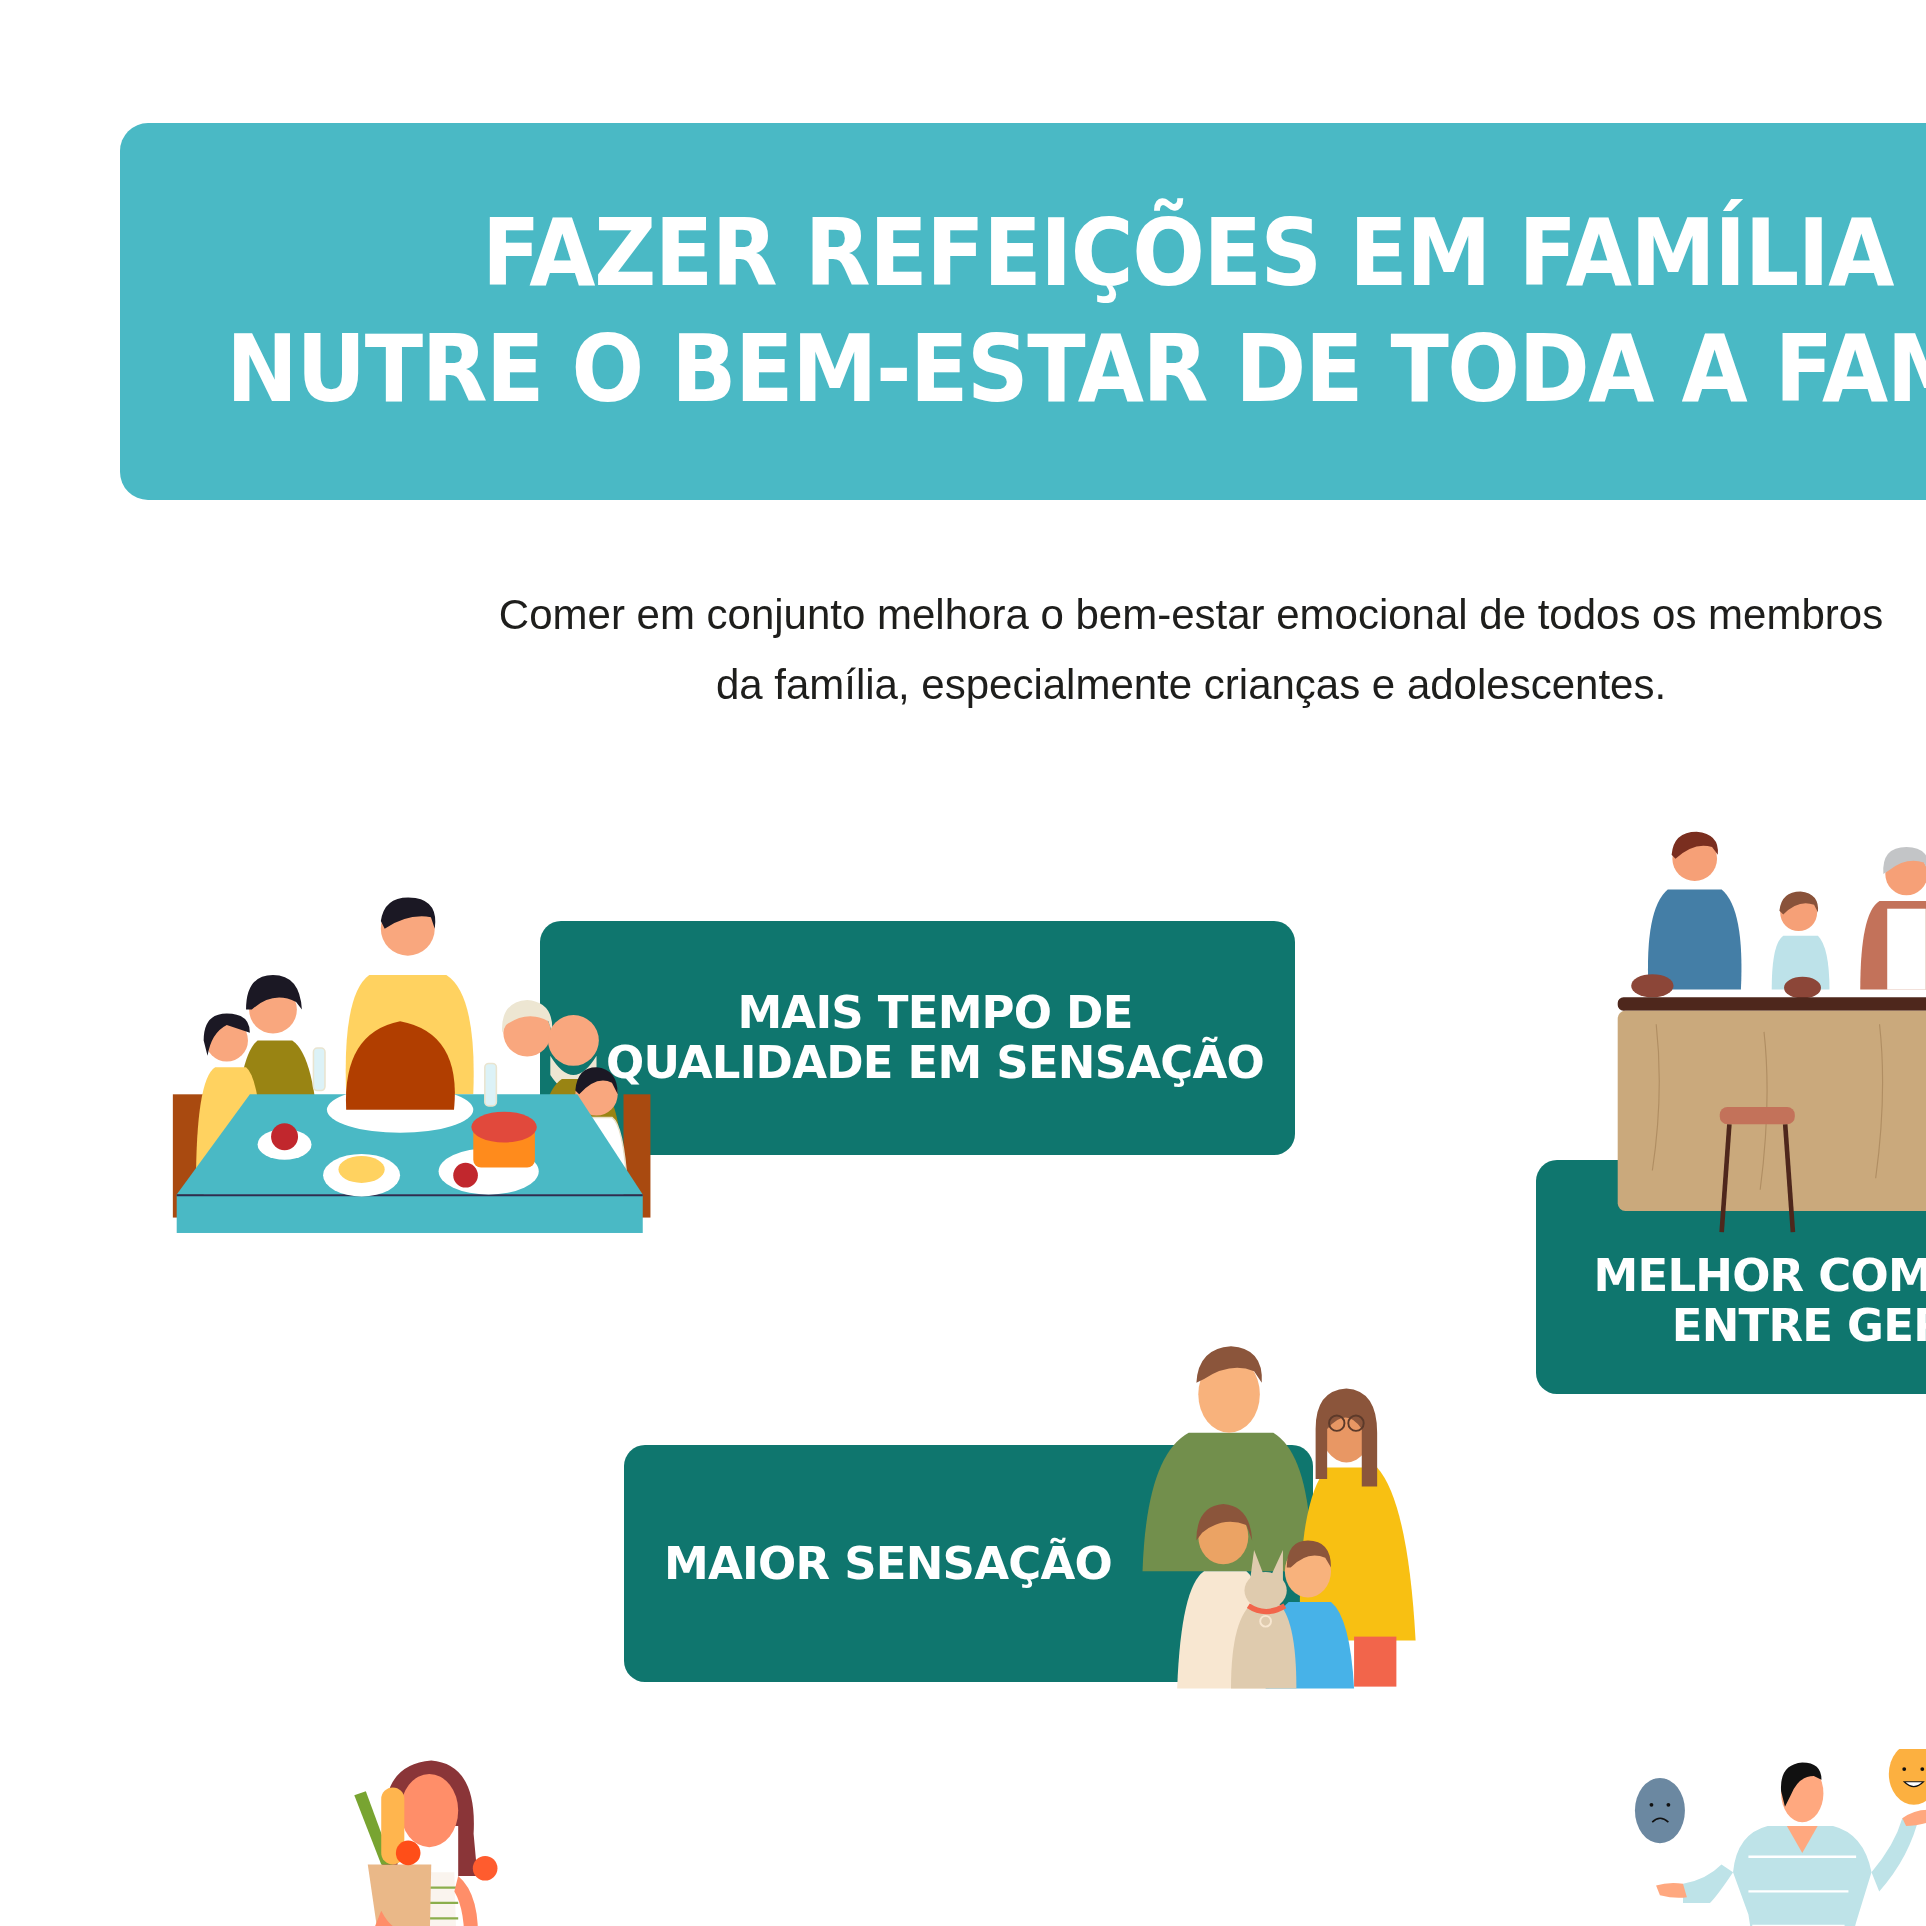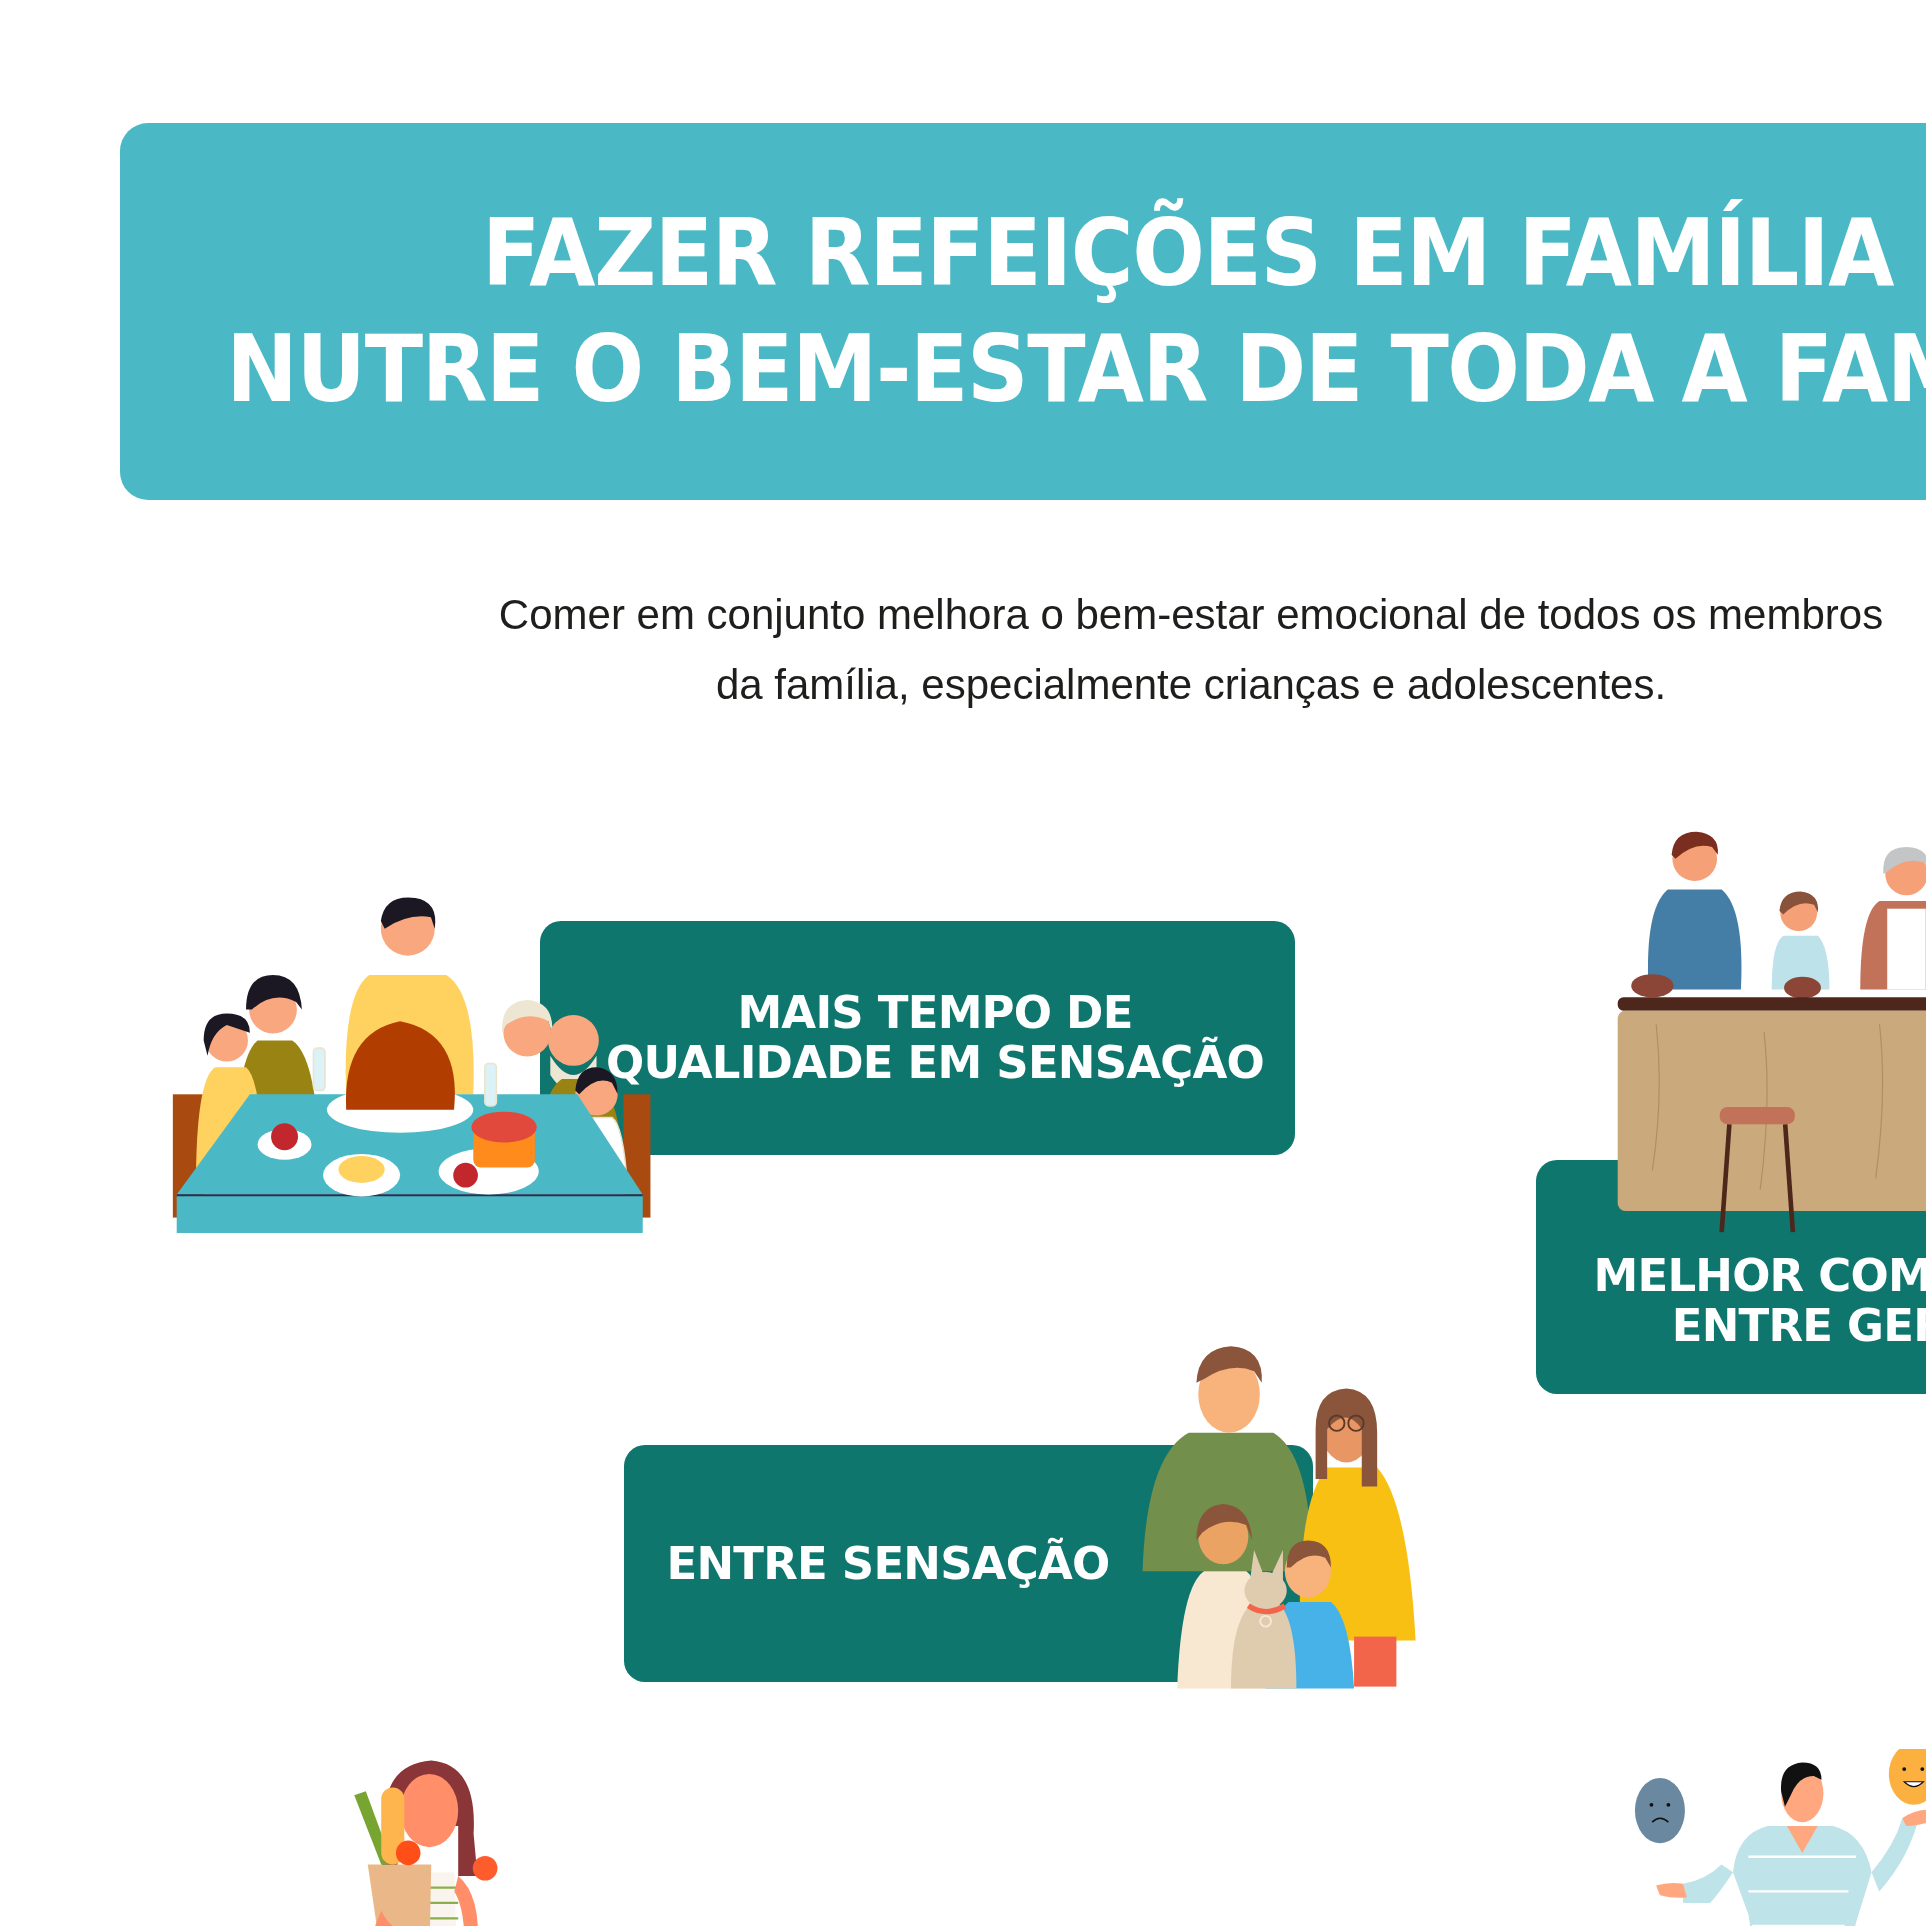--- a/index.html
+++ b/index.html
@@ -134,21 +134,21 @@
     <rect x="285" y="735" width="195" height="45" rx="20" fill="#C3725A"></rect>
     <line x1="310" y1="780" x2="290" y2="1060" stroke="#4E271C" stroke-width="12"></line>
     <line x1="455" y1="780" x2="475" y2="1060" stroke="#4E271C" stroke-width="12"></line>
     <rect x="895" y="735" width="210" height="45" rx="20" fill="#C3725A"></rect>
     <line x1="920" y1="780" x2="900" y2="1060" stroke="#4E271C" stroke-width="12"></line>
     <line x1="1080" y1="780" x2="1100" y2="1060" stroke="#4E271C" stroke-width="12"></line>
   </svg>
 </div>
 
 <div class="abs card" style="left:624px; top:1445px; width:689px; height:237px; align-items:flex-start; padding-left:23px; box-sizing:border-box;">
-  <div class="label" style="width:482px;">ENTRE SENSAÇÃO</div>
+  <div class="label" style="width:482px;">MAIOR SENSAÇÃO</div>
 </div>
 <div class="illus" style="left:1131px; top:1340px; width:300px; height:349px;">
   <svg width="300" height="349" viewBox="0 0 780 905">
 
     <path d="M30 600 Q40 300 150 240 L370 240 Q470 300 470 600 Z" fill="#728F4C"></path>
     <ellipse cx="255" cy="140" rx="80" ry="100" fill="#F8B27C"></ellipse>
     <path d="M170 110 Q175 20 260 15 Q345 20 340 110 L320 80 Q260 55 190 100 Z" fill="#8B553B"></path>
 
     <path d="M440 780 Q430 420 510 330 L640 330 Q720 420 740 780 Z" fill="#F8C012"></path>
     <ellipse cx="560" cy="225" rx="68" ry="92" fill="#E89764"></ellipse>

